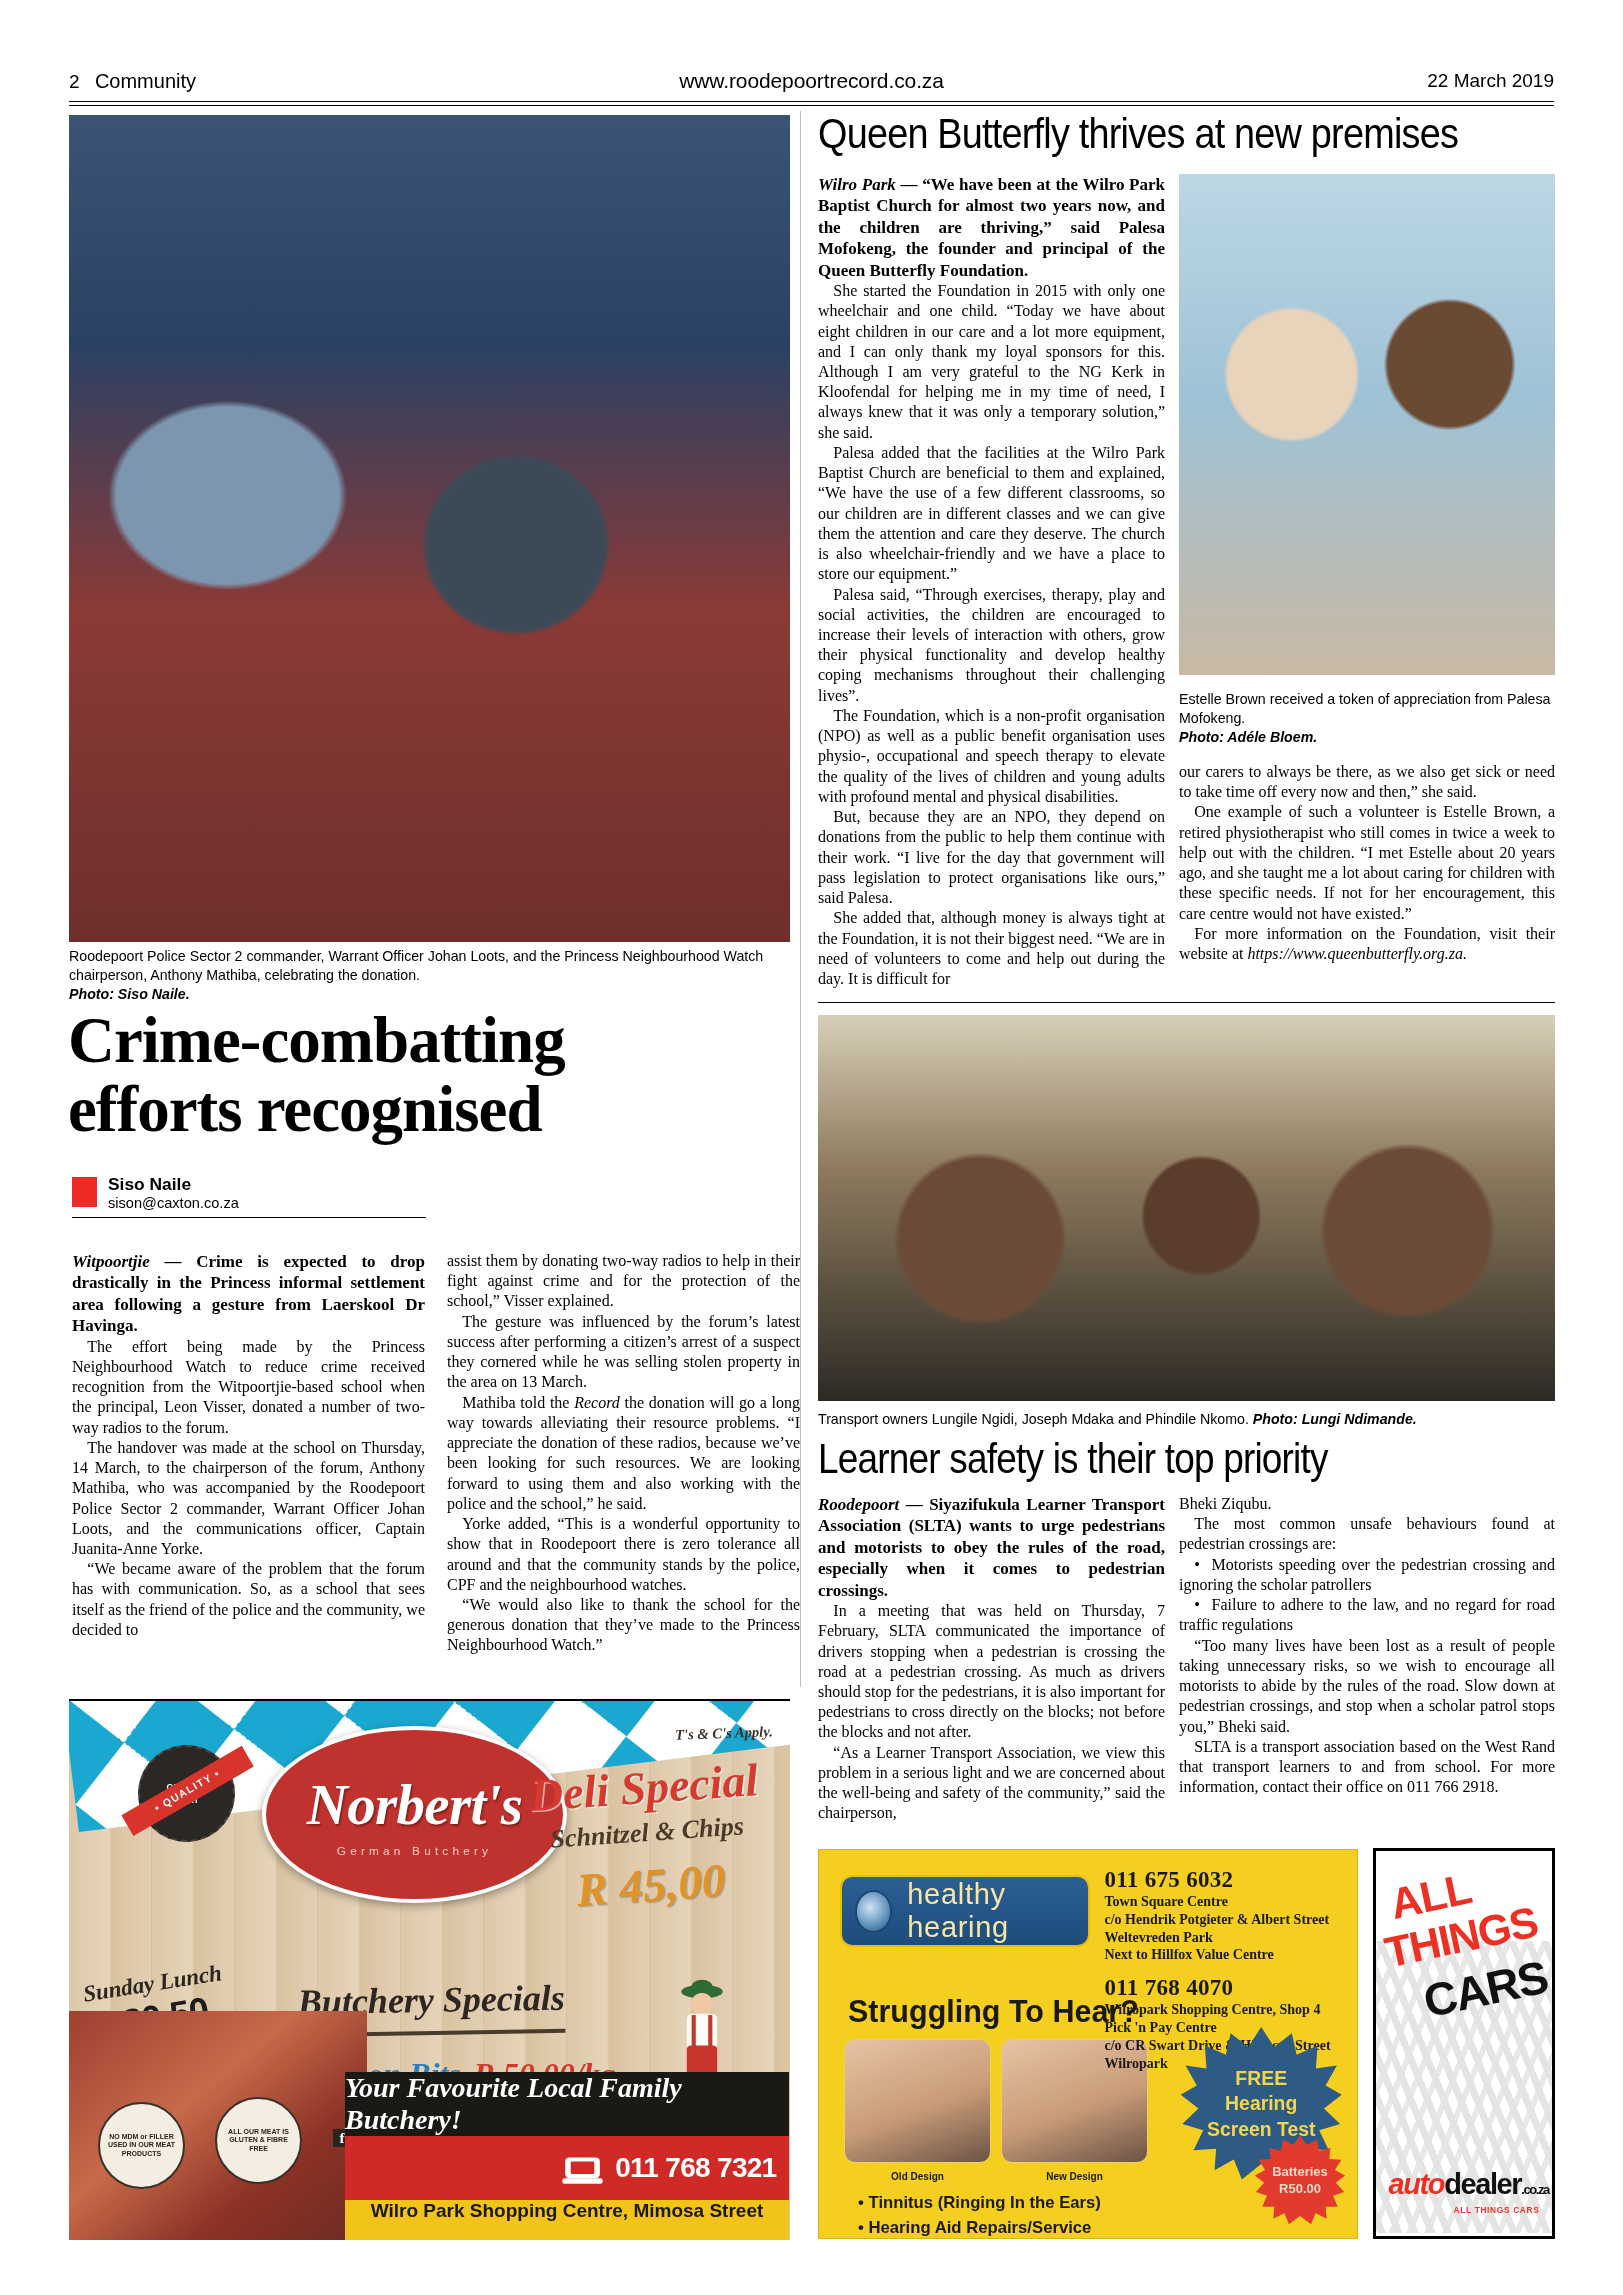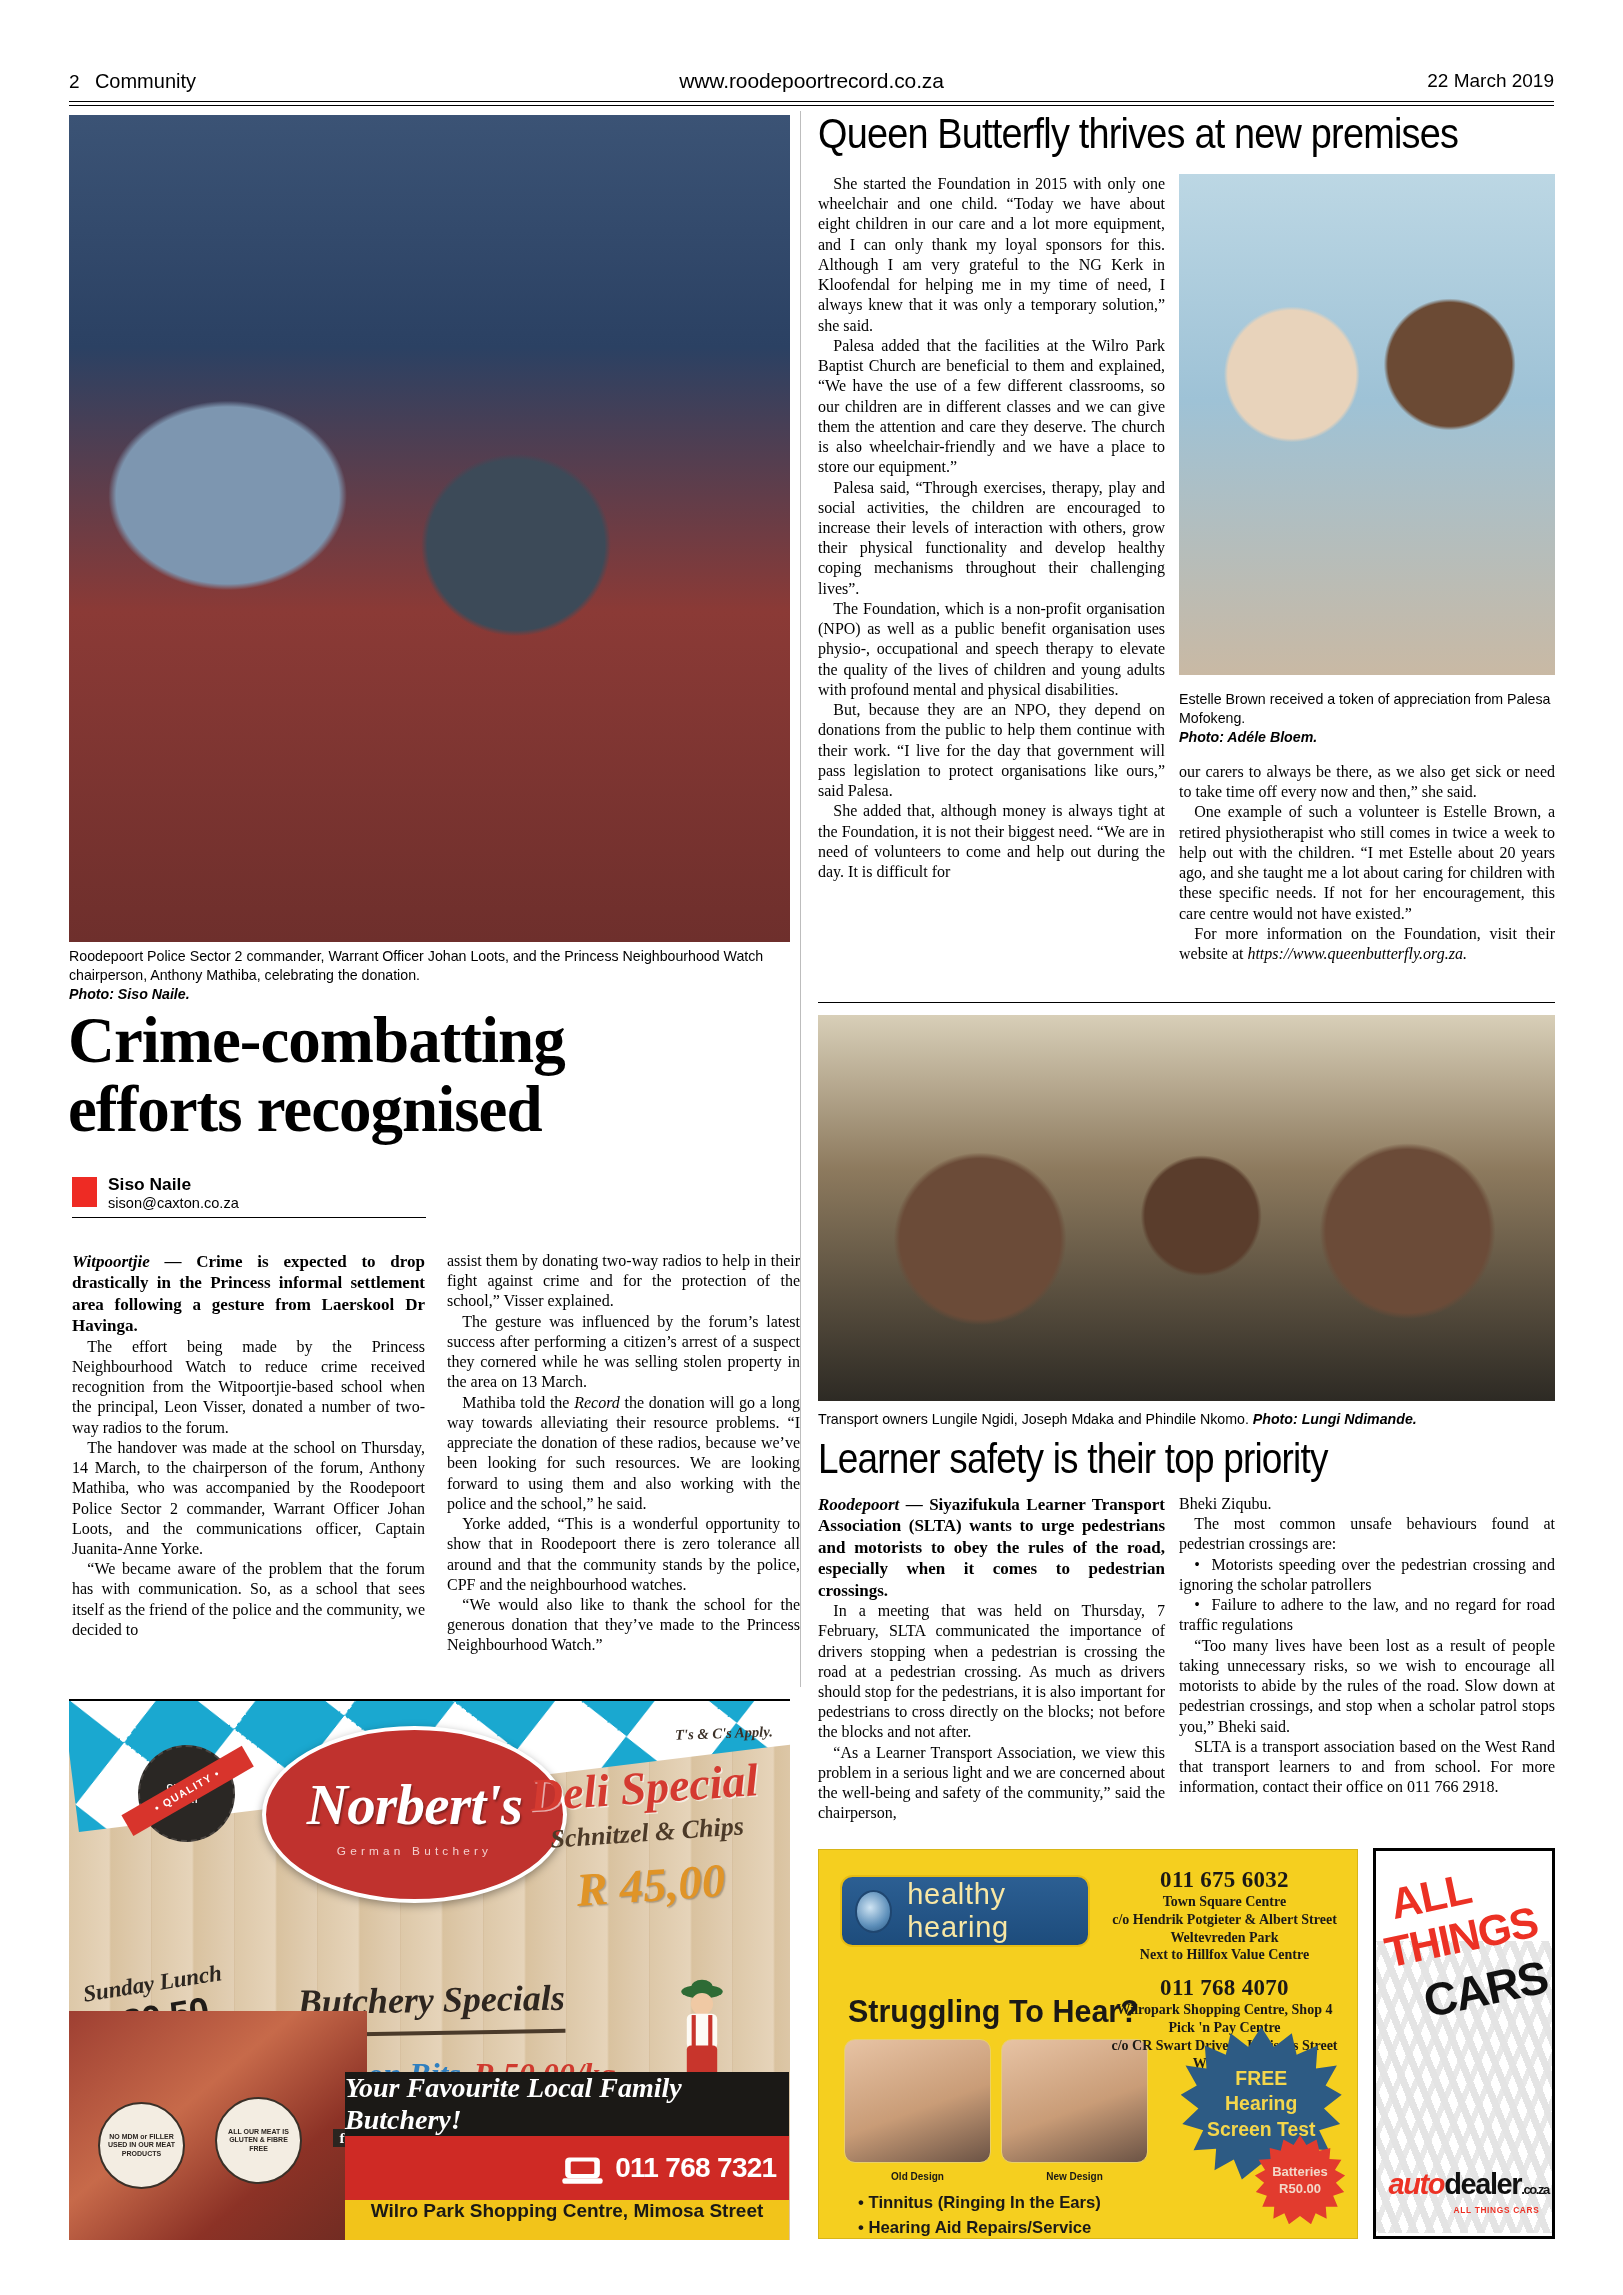--- a/index.html
+++ b/index.html
@@ -361,21 +361,21 @@
   .hh-bullets {
     position: absolute; left: 39px; top: 340px;
     font-family: "Liberation Sans", sans-serif;
     font-weight: bold; font-size: 16.7px; color: #1b1916;
     line-height: 1.52;
   }
   .hh-bullets li { list-style: none; }
   .hh-bullets li::before { content: "\2022  "; }
   .hh-contact {
     position: absolute; right: 12.5px; top: 16.7px;
-    width: 240px; text-align: center;
+    width: 240px; text-align: left;
     font-family: "Liberation Serif", serif; color: #1b1916;
   }
   .hh-phone {
     font-weight: bold; font-size: 23px; letter-spacing: 0.3px;
   }
   .hh-addr { font-weight: bold; font-size: 14px; line-height: 1.28; margin-bottom: 11px; }
   .hh-star {
     position: absolute; right: 15.3px; bottom: 57px;
     width: 161px; height: 154px;
     background: #2d5b84;
@@ -521,20 +521,23 @@
     <p>
       <span>Mathiba told the </span><span class="it">Record</span><span> the donation will go a long way towards alleviating their resource problems. “I appreciate the donation of these radios, because we’ve been looking for such resources. We are looking forward to using them and also working with the police and the school,” he said.</span>
     </p>
     <p>Yorke added, “This is a wonderful opportunity to show that in Roodepoort there is zero tolerance all around and that the community stands by the police, CPF and the neighbourhood watches.</p>
     <p>“We would also like to thank the school for the generous donation that they’ve made to the Princess Neighbourhood Watch.”</p>
   </div>
 
   <div class="headline-sans" style="left:818px; top:111px; font-size:43px; line-height:1.05; width:888px;">Queen Butterfly thrives at new premises</div>
 
   <div class="bodycol" style="left:818px; top:174px; width:347px;">
+    <p class="lead">
+      <span class="place">Wilro Park</span><span> — “We have been at the Wilro Park Baptist Church for almost two years now, and the children are thriving,” said Palesa Mofokeng, the founder and principal of the Queen Butterfly Foundation.</span>
+    </p>
     <p>She started the Foundation in 2015 with only one wheelchair and one child. “Today we have about eight children in our care and a lot more equipment, and I can only thank my loyal sponsors for this. Although I am very grateful to the NG Kerk in Kloofendal for helping me in my time of need, I always knew that it was only a temporary solution,” she said.</p>
     <p>Palesa added that the facilities at the Wilro Park Baptist Church are beneficial to them and explained, “We have the use of a few different classrooms, so our children are in different classes and we can give them the attention and care they deserve. The church is also wheelchair-friendly and we have a place to store our equipment.”</p>
     <p>Palesa said, “Through exercises, therapy, play and social activities, the children are encouraged to increase their levels of interaction with others, grow their physical functionality and develop healthy coping mechanisms throughout their challenging lives”.</p>
     <p>The Foundation, which is a non-profit organisation (NPO) as well as a public benefit organisation uses physio-, occupational and speech therapy to elevate the quality of the lives of children and young adults with profound mental and physical disabilities.</p>
     <p>But, because they are an NPO, they depend on donations from the public to help them continue with their work. “I live for the day that government will pass legislation to protect organisations like ours,” said Palesa.</p>
     <p>She added that, although money is always tight at the Foundation, it is not their biggest need. “We are in need of volunteers to come and help out during the day. It is difficult for</p>
   </div>
 
   <div class="photo ph-queen" style="left:1179px; top:174px; width:376px; height:501px;"></div>
 

